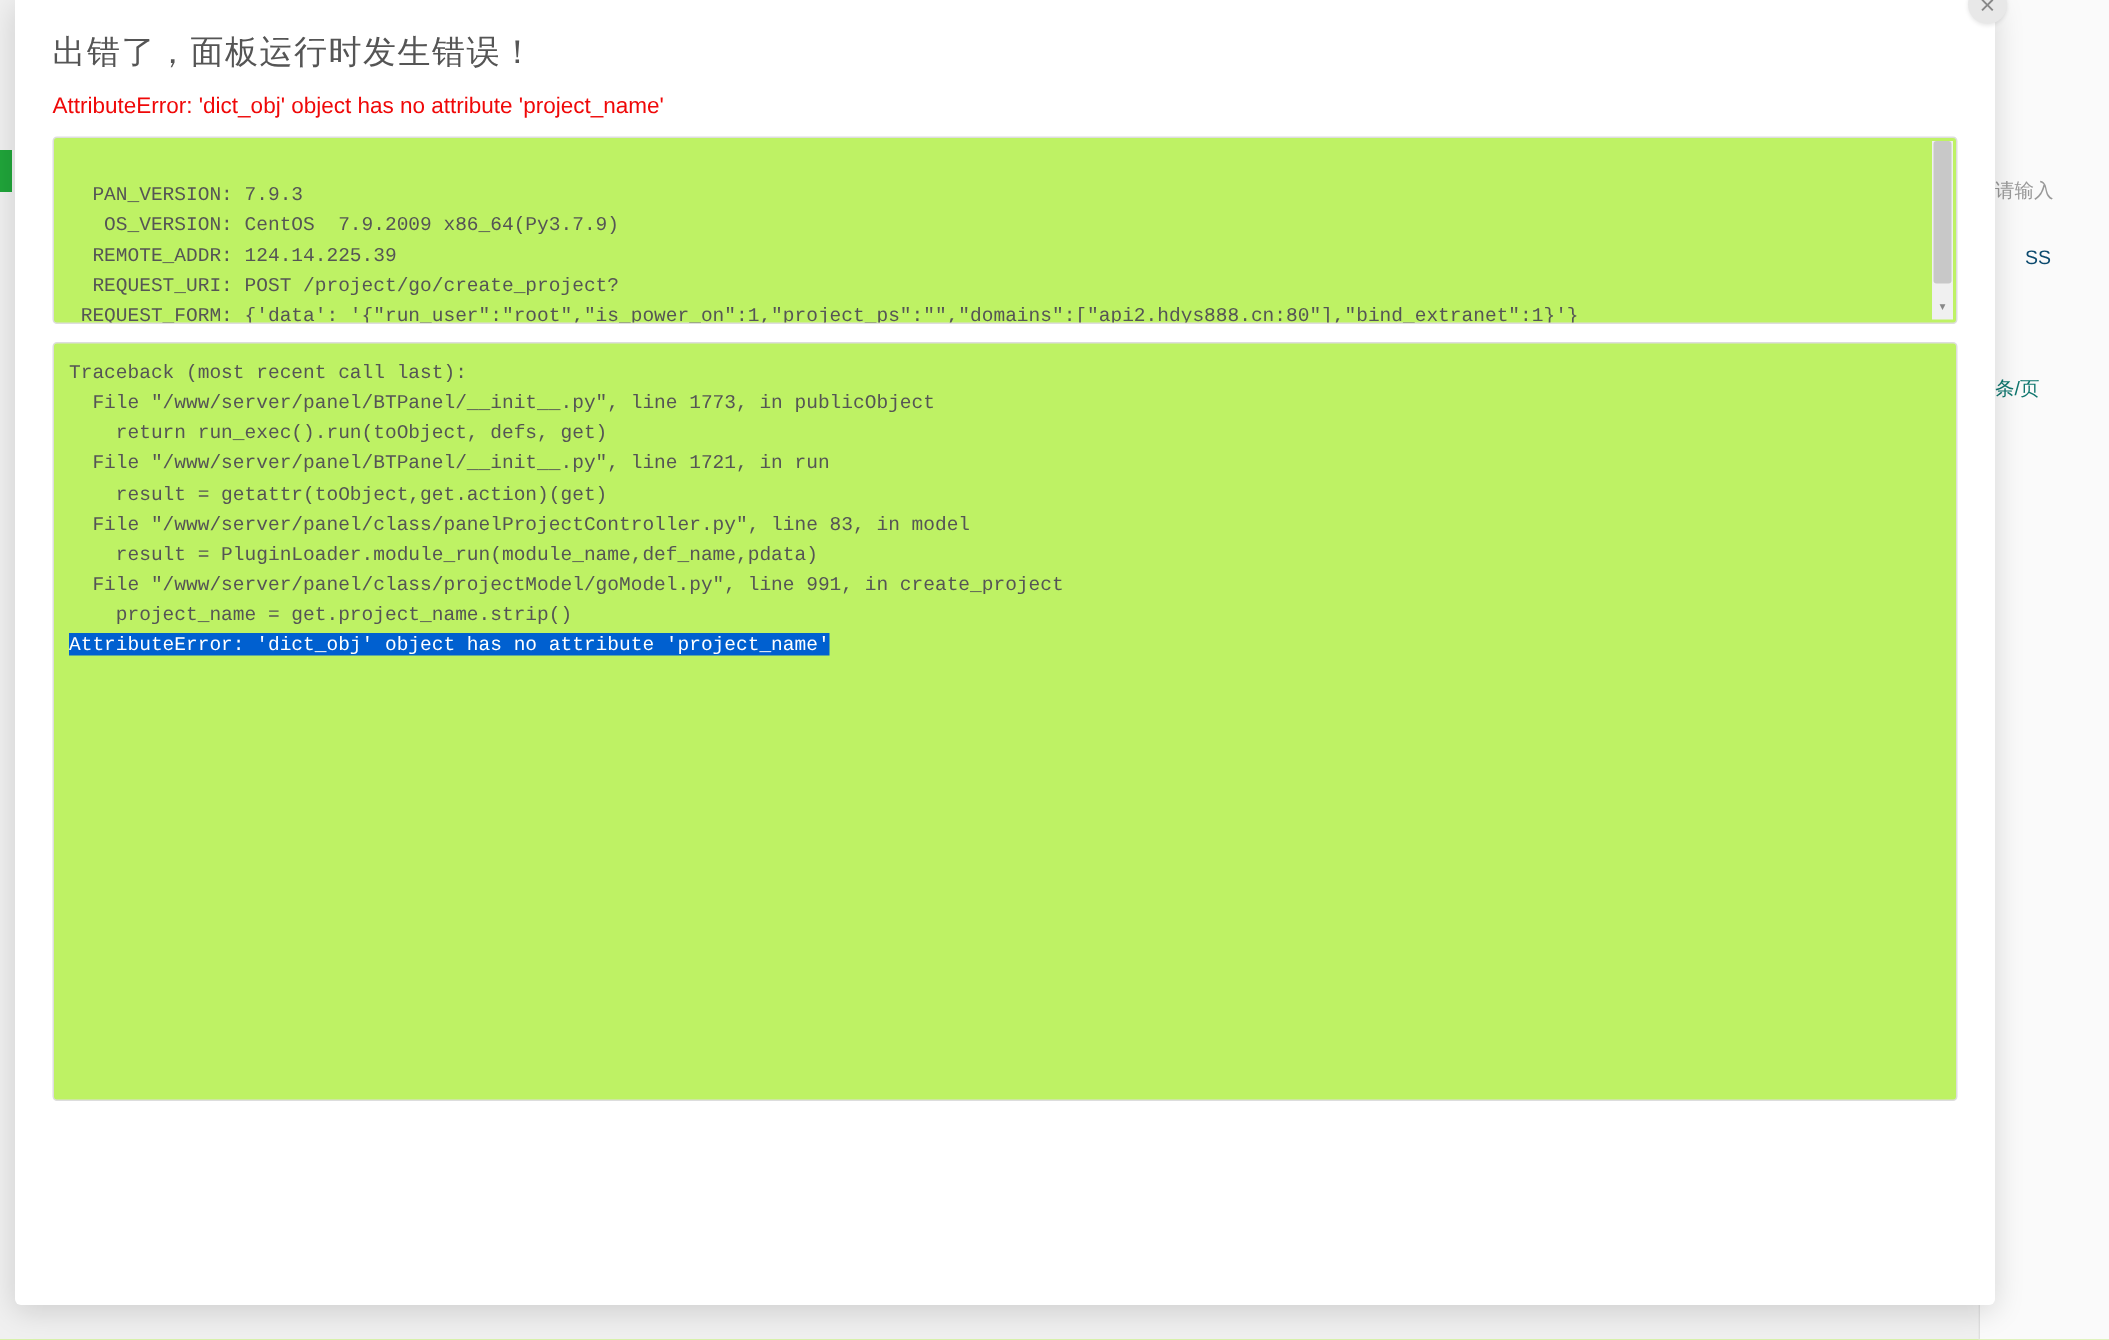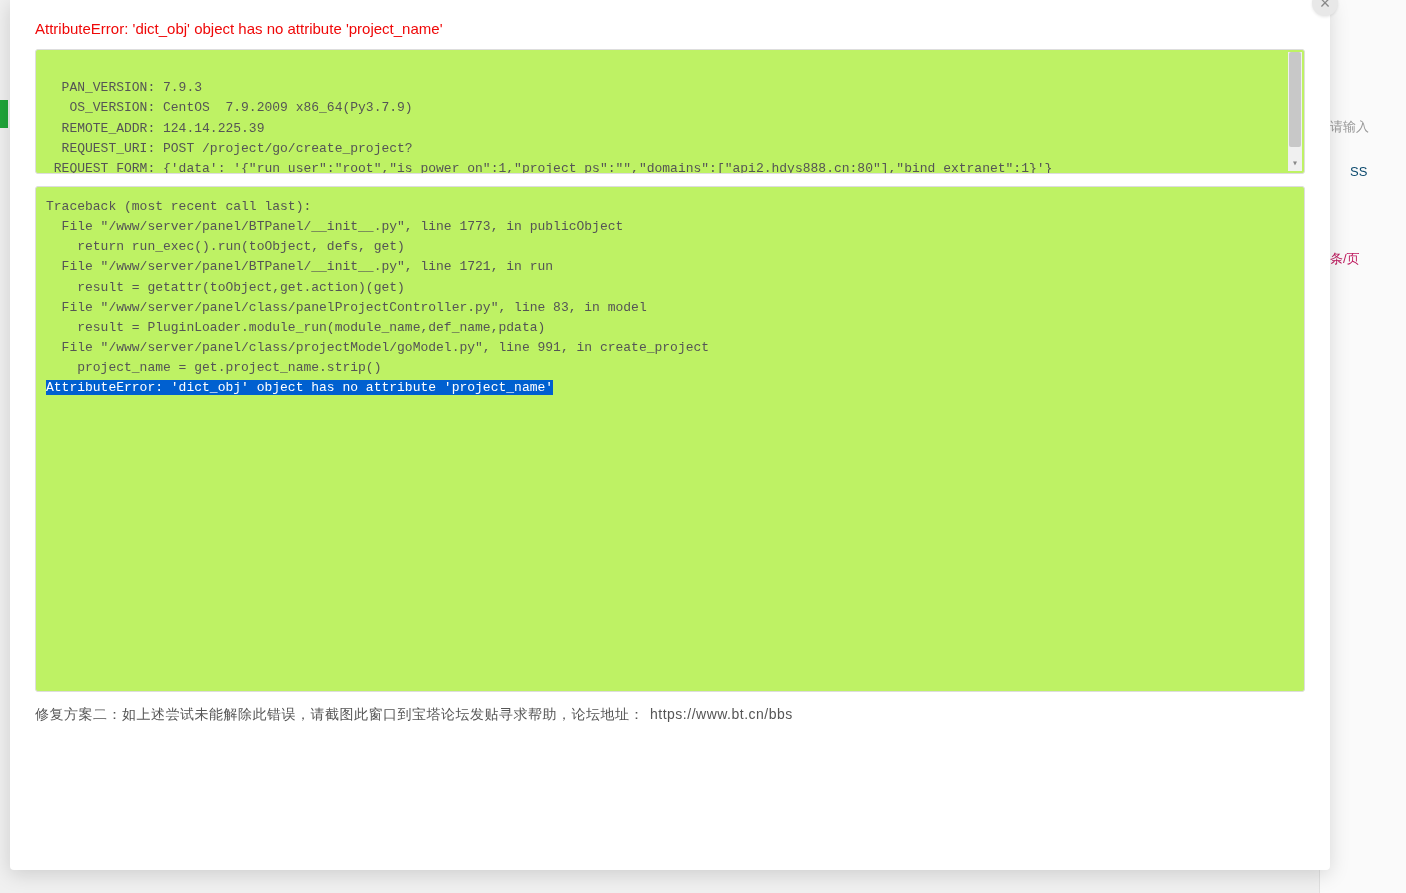--- a/index.html
+++ b/index.html
@@ -40,21 +40,21 @@
       top: 164px;
       left: 30px;
       font-size: 13px;
       color: #0c4a6e;
     }
     .bg-right-text3 {
       position: absolute;
       top: 250px;
       left: 10px;
       font-size: 13px;
-      color: #be185d;
+      color: #0f766e;
     }
     .modal {
       position: absolute;
       left: 10px;
       top: 0;
       width: 1320px;
       height: 870px;
       background: #fff;
       border-radius: 0 0 4px 4px;
       box-shadow: 0 4px 20px rgba(0,0,0,0.15);
@@ -173,20 +173,21 @@
   <span class="bg-right-text1">请输入</span>
   <span class="bg-right-text2">SS</span>
   <span class="bg-right-text3">条/页</span>
 </div>
 
 <div class="modal">
   <div class="close-btn">
     <span>×</span>
   </div>
 
+  <h2 class="title">出错了，面板运行时发生错误！</h2>
   <div class="error-msg">AttributeError: 'dict_obj' object has no attribute 'project_name'</div>
 
   <div class="code-block block1">
     <div class="block1-inner">  PAN_VERSION: 7.9.3
    OS_VERSION: CentOS  7.9.2009 x86_64(Py3.7.9)
   REMOTE_ADDR: 124.14.225.39
   REQUEST_URI: POST /project/go/create_project?
  REQUEST_FORM: {'data': '{"run_user":"root","is_power_on":1,"project_ps":"","domains":["api2.hdys888.cn:80"],"bind_extranet":1}'}
    USER_AGENT: Mozilla/5.0 (Windows NT 10.0; Win64; x64) AppleWebKit/537.36 (KHTML, like Gecko) Chrome/104.0.0.0 Safari/537.36</div>
     <div class="scrollbar">
@@ -199,16 +200,13 @@
   File "/www/server/panel/BTPanel/__init__.py", line 1773, in publicObject
     return run_exec().run(toObject, defs, get)
   File "/www/server/panel/BTPanel/__init__.py", line 1721, in run
     result = getattr(toObject,get.action)(get)
   File "/www/server/panel/class/panelProjectController.py", line 83, in model
     result = PluginLoader.module_run(module_name,def_name,pdata)
   File "/www/server/panel/class/projectModel/goModel.py", line 991, in create_project
     project_name = get.project_name.strip()
 </span><span class="highlighted">AttributeError: 'dict_obj' object has no attribute 'project_name'</span></div>
 
-  <div class="solution">
-    <span>修复方案二：如上述尝试未能解除此错误，请截图此窗口到宝塔论坛发贴寻求帮助，论坛地址：</span><span class="link">https://www.bt.cn/bbs</span>
-  </div>
 </div>
 
 </body></html>

